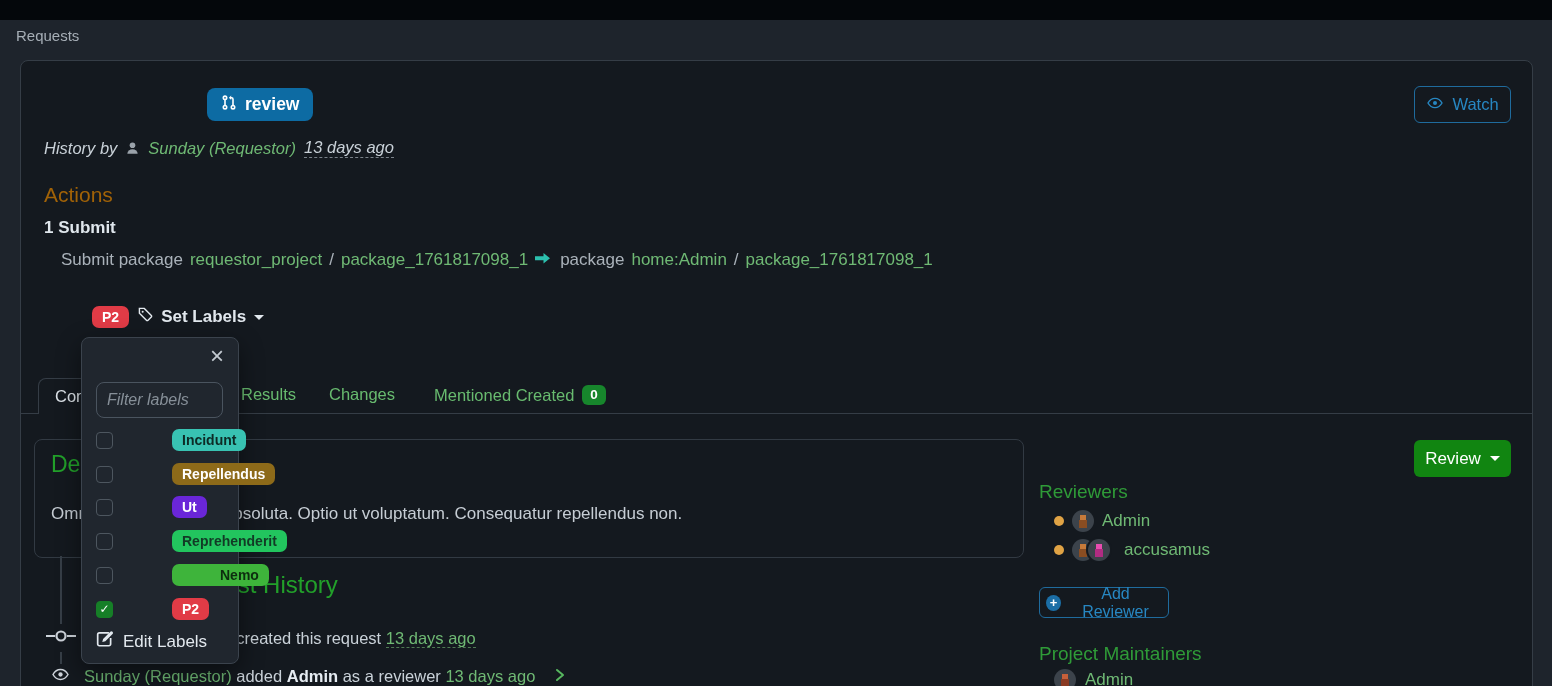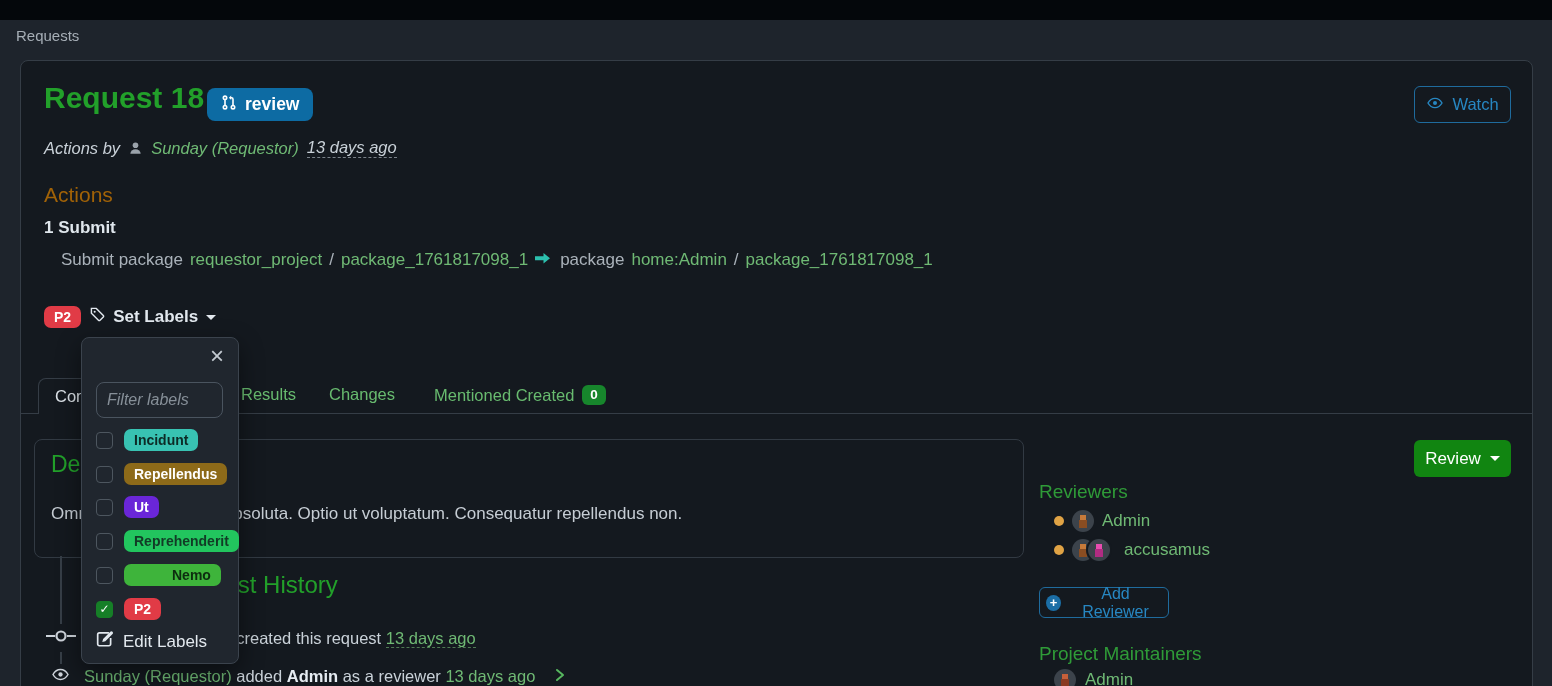--- a/index.html
+++ b/index.html
@@ -18,21 +18,21 @@
   .created-line{left:23px;top:77px;font-size:16.5px;font-style:italic;color:#c9d1d8;display:flex;align-items:center;gap:8px;}
   .link-green{color:#6fb974;text-decoration:none;cursor:pointer;}
   .time-dashed{border-bottom:1px dashed #7a828a;}
 
   .sect-heading{font-size:21px;font-weight:500;color:#a16207;}
   .actions-heading{left:23px;top:122px;}
   .one-submit{left:23px;top:157px;font-size:17px;font-weight:bold;color:#dfe6ec;}
   .submit-line{left:40px;top:189px;font-size:17px;color:#aab2ba;display:flex;align-items:center;gap:7px;white-space:nowrap;}
 
   .labels-row{left:23px;top:245px;display:flex;align-items:center;gap:9px;}
-  .pill{display:inline-block;padding:3px 10px;border-radius:7px;font-size:14px;font-weight:bold;line-height:16px;}
+  .pill{display:inline-block;padding:3px 10px;border-radius:7px;font-size:14px;font-weight:bold;line-height:16px;margin-left:48px;}
   .setlabels{font-size:17px;font-weight:bold;color:#e2e8ee;display:flex;align-items:center;gap:8px;cursor:pointer;}
   .caret{width:0;height:0;border-left:5px solid transparent;border-right:5px solid transparent;border-top:5px solid #e2e8ee;display:inline-block;}
 
   .tabs-line{left:0;right:0;top:352px;border-bottom:1px solid #353d46;}
   .tab-active{left:17px;top:317px;width:187px;height:36px;background:#14191f;border:1px solid #353d46;border-bottom:none;border-radius:8px 8px 0 0;box-sizing:border-box;color:#dce2e8;font-size:16.5px;line-height:34px;padding-left:16px;z-index:2;}
   .tab-link{top:324px;font-size:16.5px;color:#68bb6f;cursor:pointer;white-space:nowrap;display:flex;align-items:center;gap:8px;}
   .count-badge{background:#17862c;color:#fff;font-size:13.5px;font-weight:bold;padding:2px 8px;border-radius:6px;line-height:16px;}
 
   .desc-box{left:13px;top:378px;width:988px;height:117px;border:1px solid #323a43;border-radius:8px;}
   .desc-heading{left:16px;top:11px;font-size:23px;font-weight:500;color:#22a02a;}
@@ -70,21 +70,20 @@
 </head>
 <body>
 
 <div class="stage">
 
   <div class="abs topbar"></div>
   <div class="abs breadcrumb">Requests</div>
 
   <div class="abs card">
 
-    <div class="abs page-title">Request 18</div>
 
     <div class="abs state-badge">
       <span>
         <svg width="16" height="17" viewBox="0 0 16 16">
             <g fill="none" stroke="#fff" stroke-width="1.6">
               <circle cx="4" cy="3.3" r="1.7"></circle>
               <circle cx="4" cy="12.7" r="1.7"></circle>
               <circle cx="12" cy="12.7" r="1.7"></circle>
               <path d="M4 5v6M9.2 3.3h1.3A1.5 1.5 0 0 1 12 4.8V11"></path>
             </g>
@@ -98,21 +97,21 @@
       <span>
         <svg width="18" height="14" viewBox="0 0 16 14">
             <path d="M1 7s2.6-4.6 7-4.6S15 7 15 7s-2.6 4.6-7 4.6S1 7 1 7z" fill="none" stroke="#2787c2" stroke-width="1.4"></path>
             <circle cx="8" cy="7" r="2" fill="#2787c2"></circle>
           </svg>
       </span>
       <span>Watch</span>
     </button>
 
     <div class="abs created-line">
-      <span>Actions by</span>
+      <span>History by</span>
       <span class="avatar" style="width:15px;height:16px;border-radius:3px;background:transparent;">
         <svg width="15" height="16" viewBox="0 0 16 16">
             <circle cx="8" cy="5" r="3" fill="#9aa2aa"></circle>
             <path d="M2.5 14a5.5 4.8 0 0 1 11 0z" fill="#9aa2aa"></path>
           </svg>
       </span>
       <span class="link-green" style="font-style:italic;">Sunday (Requestor)</span>
       <span class="time-dashed">13 days ago</span>
     </div>
 

